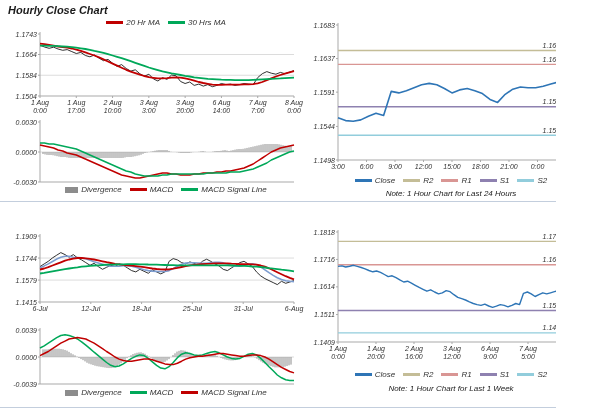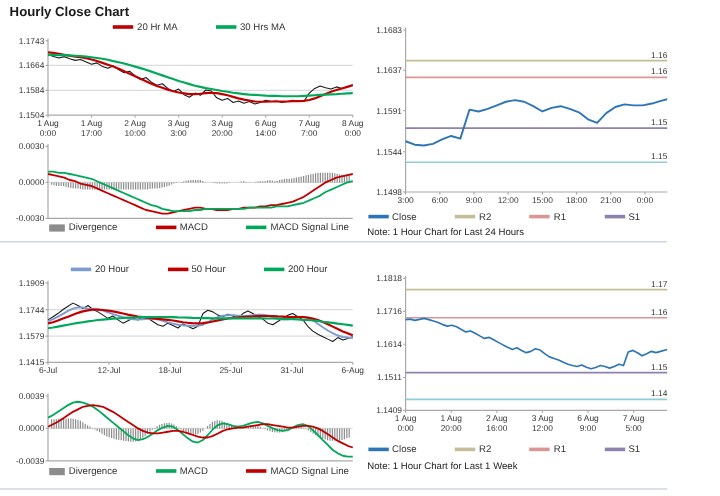--- a/index.html
+++ b/index.html
@@ -1,24 +1,24 @@
 <!DOCTYPE html>
 <html><head>
 <meta charset="utf-8">
 <style>
   html,body{margin:0;padding:0;background:#fff;}
   .canvas{position:relative;width:556px;height:413px;background:#ffffff;
-          font-family:"Liberation Sans",sans-serif;overflow:hidden;}
+          font-family:"Liberation Sans",sans-serif;overflow:hidden;font-style:italic;}
   .title{position:absolute;font-size:11px;font-weight:bold;color:#1a1a1a;white-space:nowrap;}
   .legend{position:absolute;display:flex;justify-content:center;align-items:flex-start;
-          gap:32px;font-size:8px;color:#333;white-space:nowrap;}
+          gap:8px;font-size:8px;color:#333;white-space:nowrap;}
   .legend .li{display:inline-flex;align-items:center;}
   .legend .sw{display:inline-block;width:17px;height:2.5px;margin-right:3px;}
   .legend .swb{display:inline-block;width:13px;height:6px;margin-right:3px;}
-  .note{position:absolute;font-size:8px;color:#222;white-space:nowrap;}
+  .note{position:absolute;text-align:center;font-size:8px;color:#222;white-space:nowrap;}
   .divider{position:absolute;left:0;width:600px;height:1px;background:#c3cedd;}
   svg.chart{position:absolute;overflow:visible;}
   svg text{font-family:"Liberation Sans",sans-serif;}
 </style>
 </head>
 <body>
 
 <div class="canvas">
 
   <div class="title" style="left:8px;top:4px">Hourly Close Chart</div>
@@ -286,34 +286,20 @@
       </span>
       <span class="li">
         <span class="sw" style="background: rgb(146, 205, 220);"></span>
         <span>S2</span>
       </span>
     </div>
   <div class="note" style="left:306px;top:189px;width:290px">Note: 1 Hour Chart for Last 24 Hours</div>
 
   <div class="divider" style="top:201px"></div>
 
-  <div class="legend" style="left:40px;top:220px;width:252px">
-      <span class="li">
-        <span class="sw" style="background: rgb(124, 156, 207);"></span>
-        <span>20 Hour</span>
-      </span>
-      <span class="li">
-        <span class="sw" style="background: rgb(192, 0, 0);"></span>
-        <span>50 Hour</span>
-      </span>
-      <span class="li">
-        <span class="sw" style="background: rgb(0, 168, 89);"></span>
-        <span>200 Hour</span>
-      </span>
-    </div>
   <svg class="chart" style="left:6px;top:230px" width="292" height="96" viewBox="0 0 292 96">
       <line x1="32" y1="6" x2="34" y2="6" stroke="#A9A9A9"></line>
       <text x="31" y="8.5" text-anchor="end" font-size="7" fill="#333333">1.1909</text>
       <line x1="34" y1="28.044534412955365" x2="288" y2="28.044534412955365" stroke="#DCDCDC" stroke-width="1"></line>
       <line x1="32" y1="28.044534412955365" x2="34" y2="28.044534412955365" stroke="#A9A9A9"></line>
       <text x="31" y="30.544534412955365" text-anchor="end" font-size="7" fill="#333333">1.1744</text>
       <line x1="34" y1="50.08906882591102" x2="288" y2="50.08906882591102" stroke="#DCDCDC" stroke-width="1"></line>
       <line x1="32" y1="50.08906882591102" x2="34" y2="50.08906882591102" stroke="#A9A9A9"></line>
       <text x="31" y="52.58906882591102" text-anchor="end" font-size="7" fill="#333333">1.1579</text>
       <line x1="32" y1="72" x2="34" y2="72" stroke="#A9A9A9"></line>

